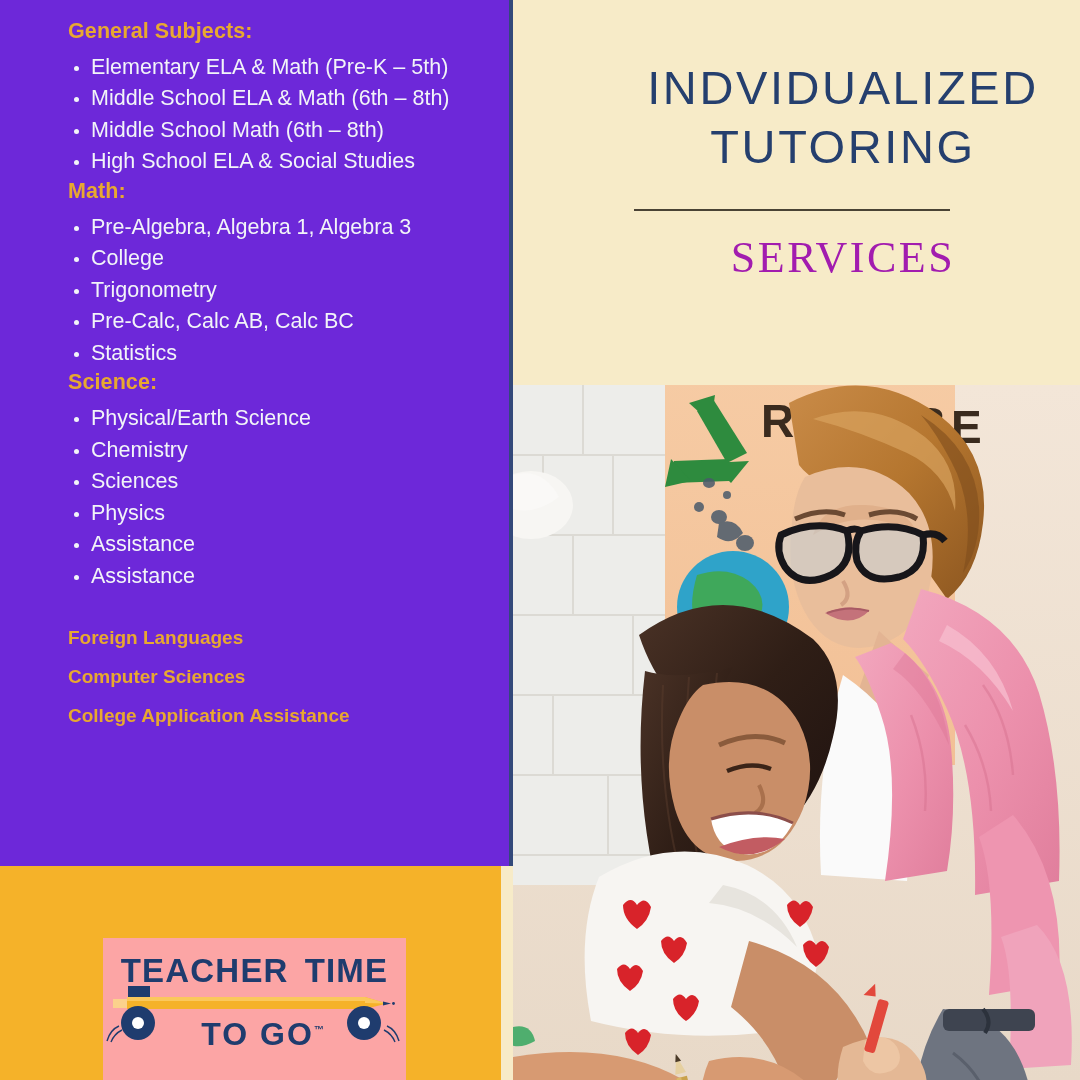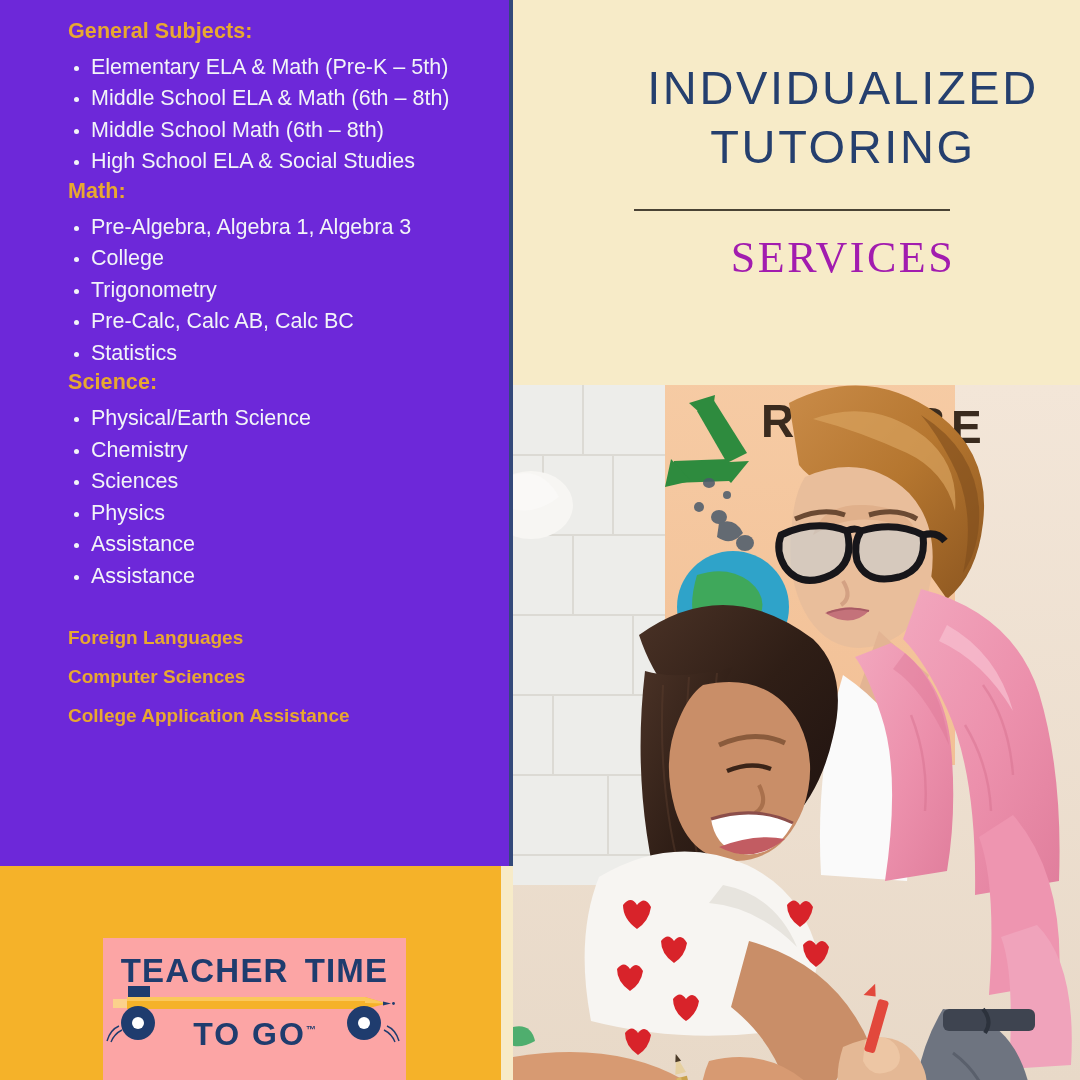--- a/index.html
+++ b/index.html
@@ -128,21 +128,21 @@
   .logo-top-row .word-gap { display: inline-block; width: 16px; }
   .logo-pencil {
     position: absolute;
     left: 10px;
     top: 58px;
     width: 282px;
     height: 15px;
   }
   .logo-bottom-row {
     position: absolute;
-    left: 0;
+    left: 8px;
     top: 80px;
     width: 100%;
     text-align: center;
     color: #1F3C6E;
     font-size: 32px;
     font-weight: bold;
     letter-spacing: 2px;
     line-height: 1;
   }
   .logo-tm {

